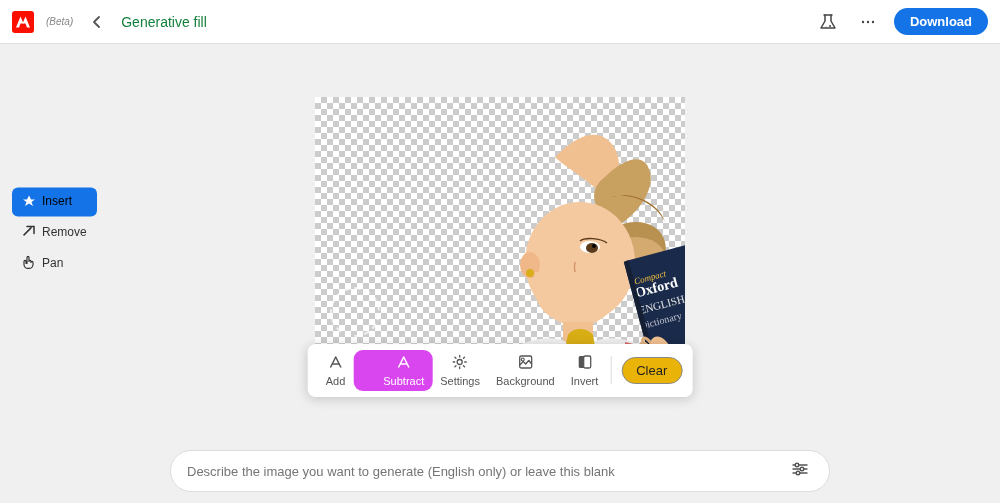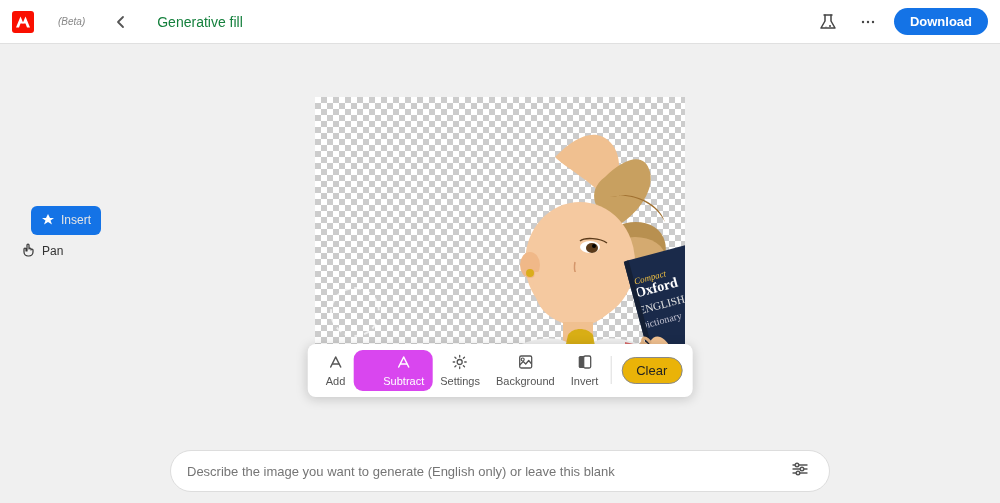--- a/index.html
+++ b/index.html
@@ -20,21 +20,21 @@
       border-bottom: 1px solid #e0e0e0;
       display: flex;
       align-items: center;
       padding: 0 12px;
       justify-content: space-between;
       flex-shrink: 0;
     }
     .topbar-left {
       display: flex;
       align-items: center;
-      gap: 24px;
+      gap: 12px;
     }
     .adobe-logo {
       width: 22px;
       height: 22px;
     }
     .beta-badge {
       font-size: 10px;
       color: #888;
       font-style: italic;
     }
@@ -106,22 +106,21 @@
       border-radius: 6px;
       cursor: pointer;
       font-size: 12px;
       color: #333;
       white-space: nowrap;
       border: none;
       background: transparent;
     }
     .tool-btn.active {
       background: #1473e6;
-      color: #e5e5e5;
-      margin-left: 19px;
+      color: #000000;
     }
     .tool-icon {
       font-size: 14px;
     }
 
     
     .canvas-area {
       position: relative;
       width: 370px;
       height: 290px;
@@ -308,20 +307,28 @@
 <div class="main">
 
   <div class="left-toolbar">
     <button class="tool-btn active">
       <span class="tool-icon">
         <svg width="14" height="14" viewBox="0 0 14 14" fill="none">
           <path d="M7 2L9 6H13L9.5 8.5L11 12.5L7 10L3 12.5L4.5 8.5L1 6H5L7 2Z" fill="white"></path>
         </svg>
       </span>
       <span>Insert</span>
+    </button>
+    <button class="tool-btn">
+      <span class="tool-icon">
+        <svg width="14" height="14" viewBox="0 0 14 14" fill="none">
+          <path d="M2 10.5L9 3.5M5 2L12 2L12 9" stroke="#333" stroke-width="1.5" stroke-linecap="round"></path>
+        </svg>
+      </span>
+      <span>Remove</span>
     </button>
     <button class="tool-btn">
       <span class="tool-icon">
         <svg width="14" height="14" viewBox="0 0 14 14" fill="none">
           <path d="M5 2V8M5 2C5 1.4 5.4 1 6 1C6.6 1 7 1.4 7 2V6M7 6C7 5.4 7.4 5 8 5C8.6 5 9 5.4 9 6V7M9 7C9 6.4 9.4 6 10 6C10.6 6 11 6.4 11 7V9C11 11.2 9.2 13 7 13H6C3.8 13 2 11.2 2 9V6C2 5.4 2.4 5 3 5C3.6 5 4 5.4 4 6V8" stroke="#333" stroke-width="1.2" stroke-linecap="round" stroke-linejoin="round"></path>
         </svg>
       </span>
       <span>Pan</span>
     </button>
   </div>

